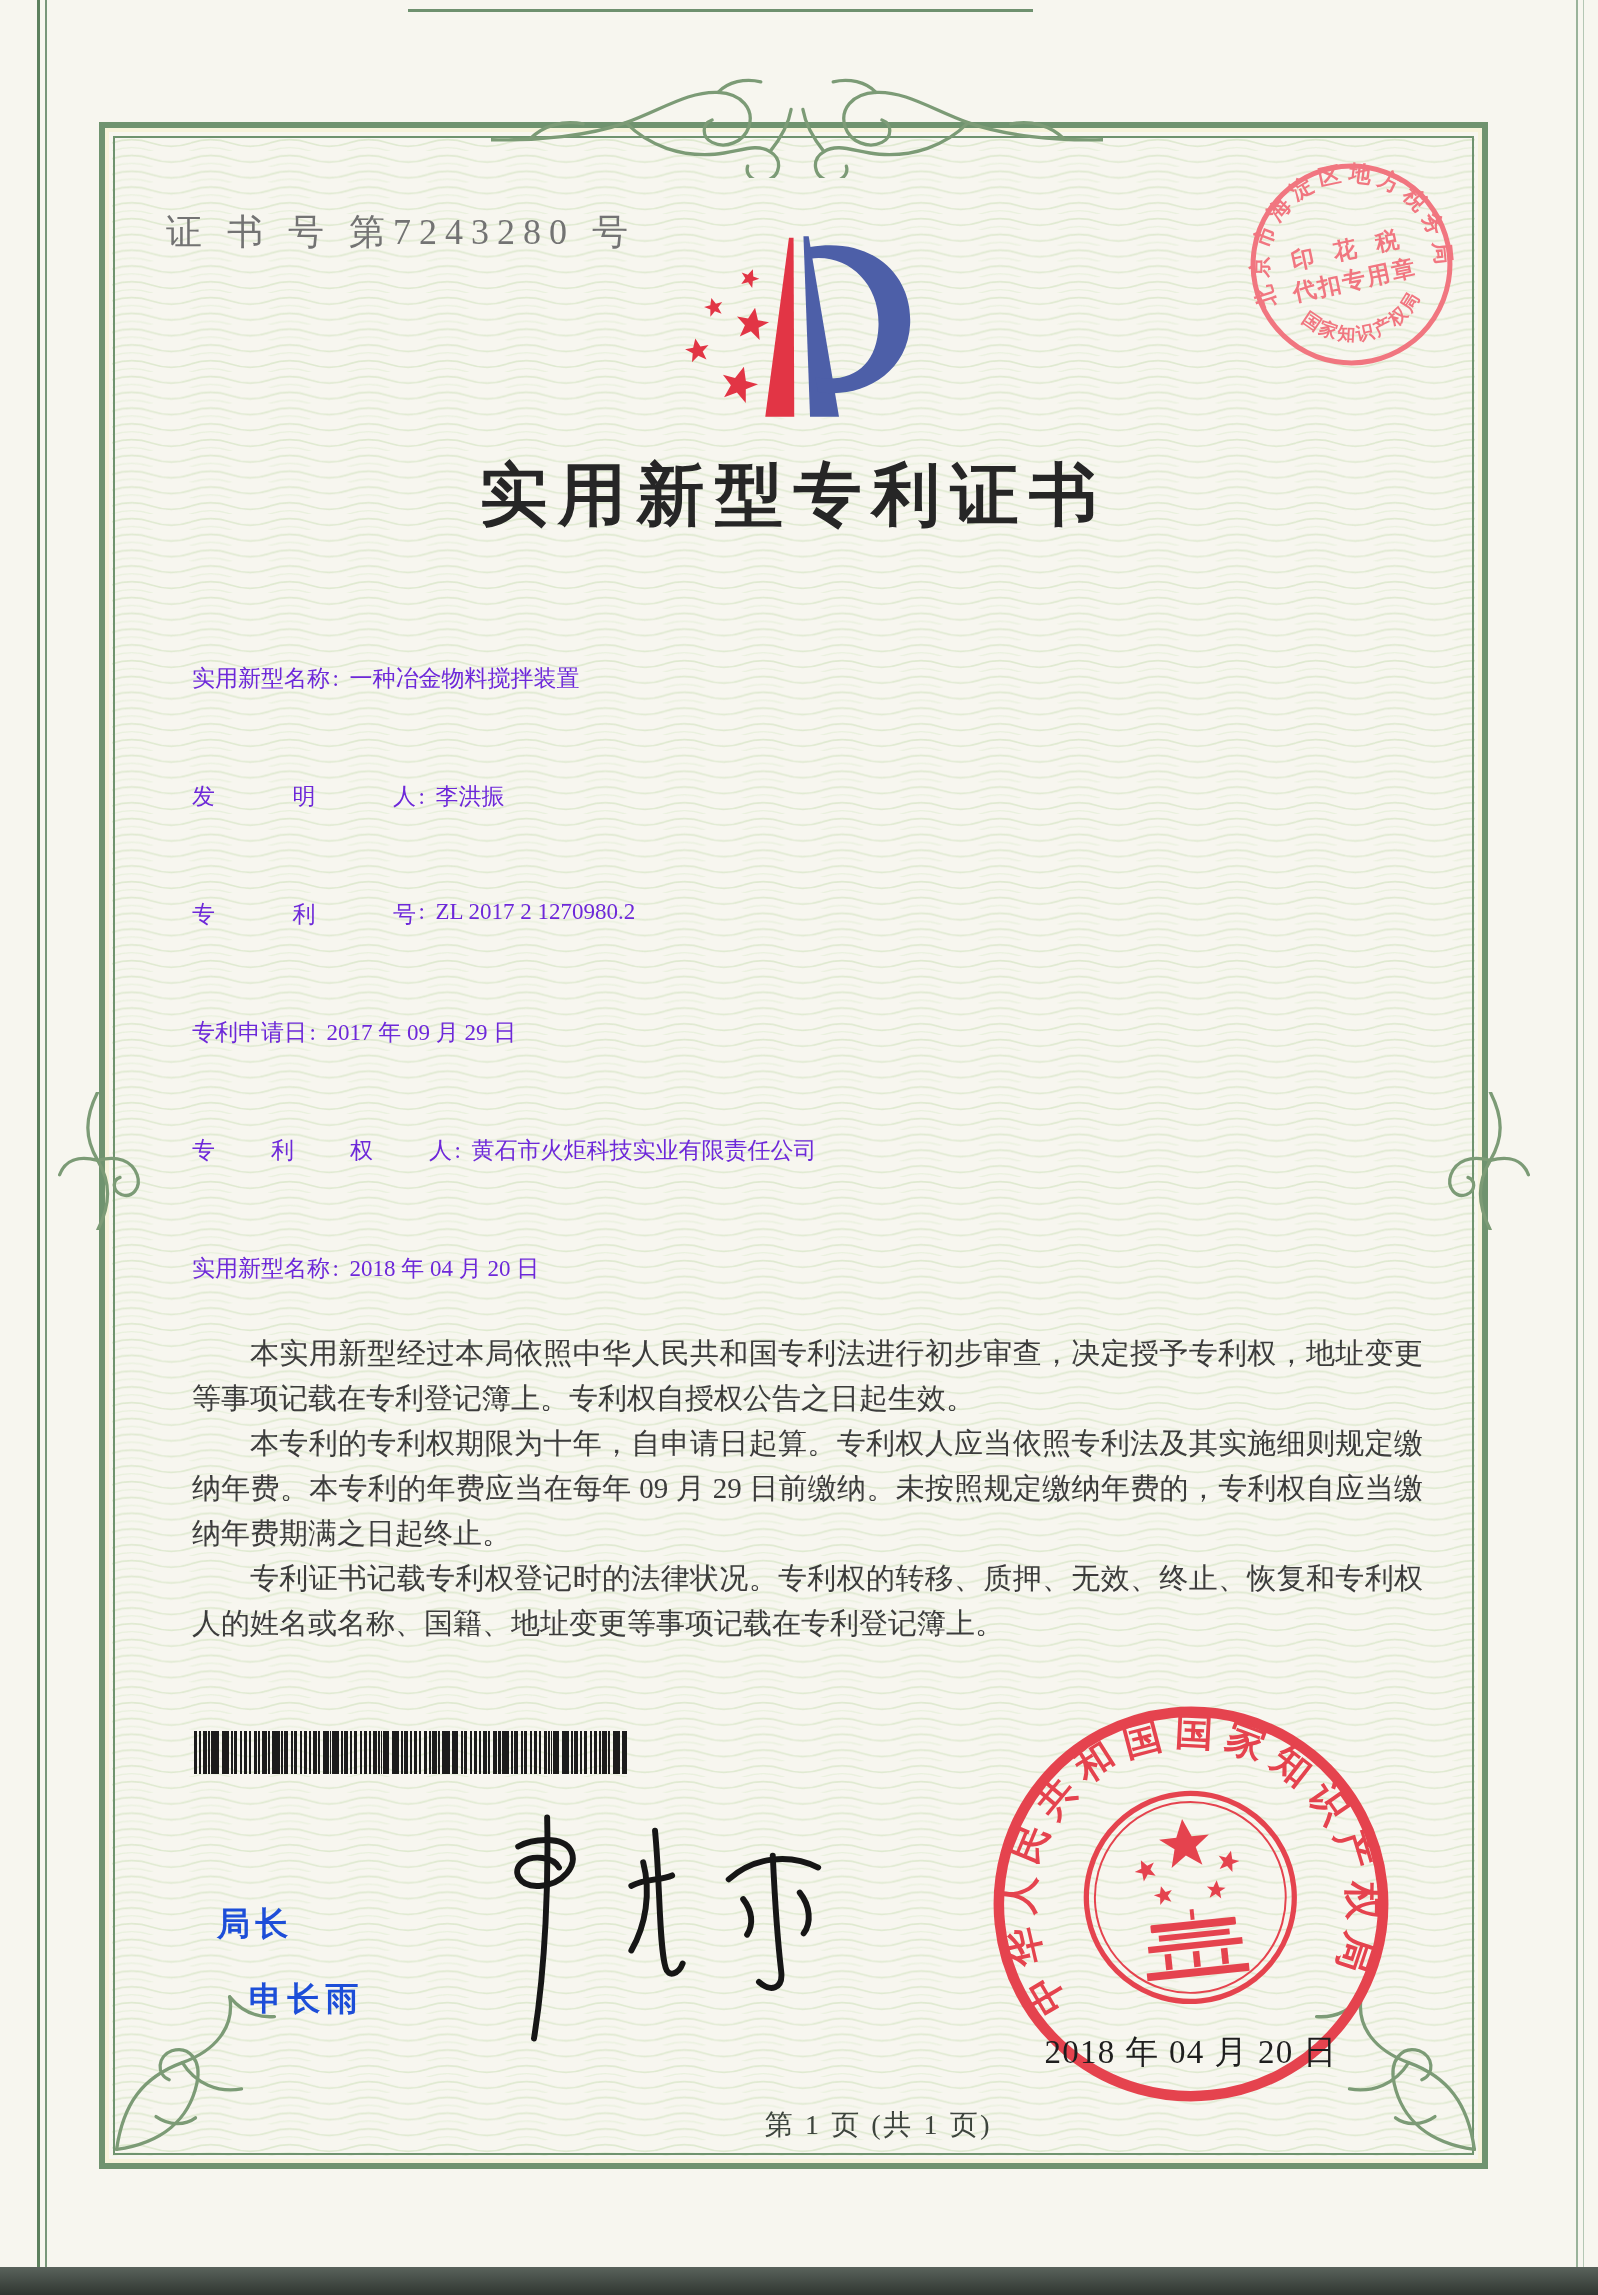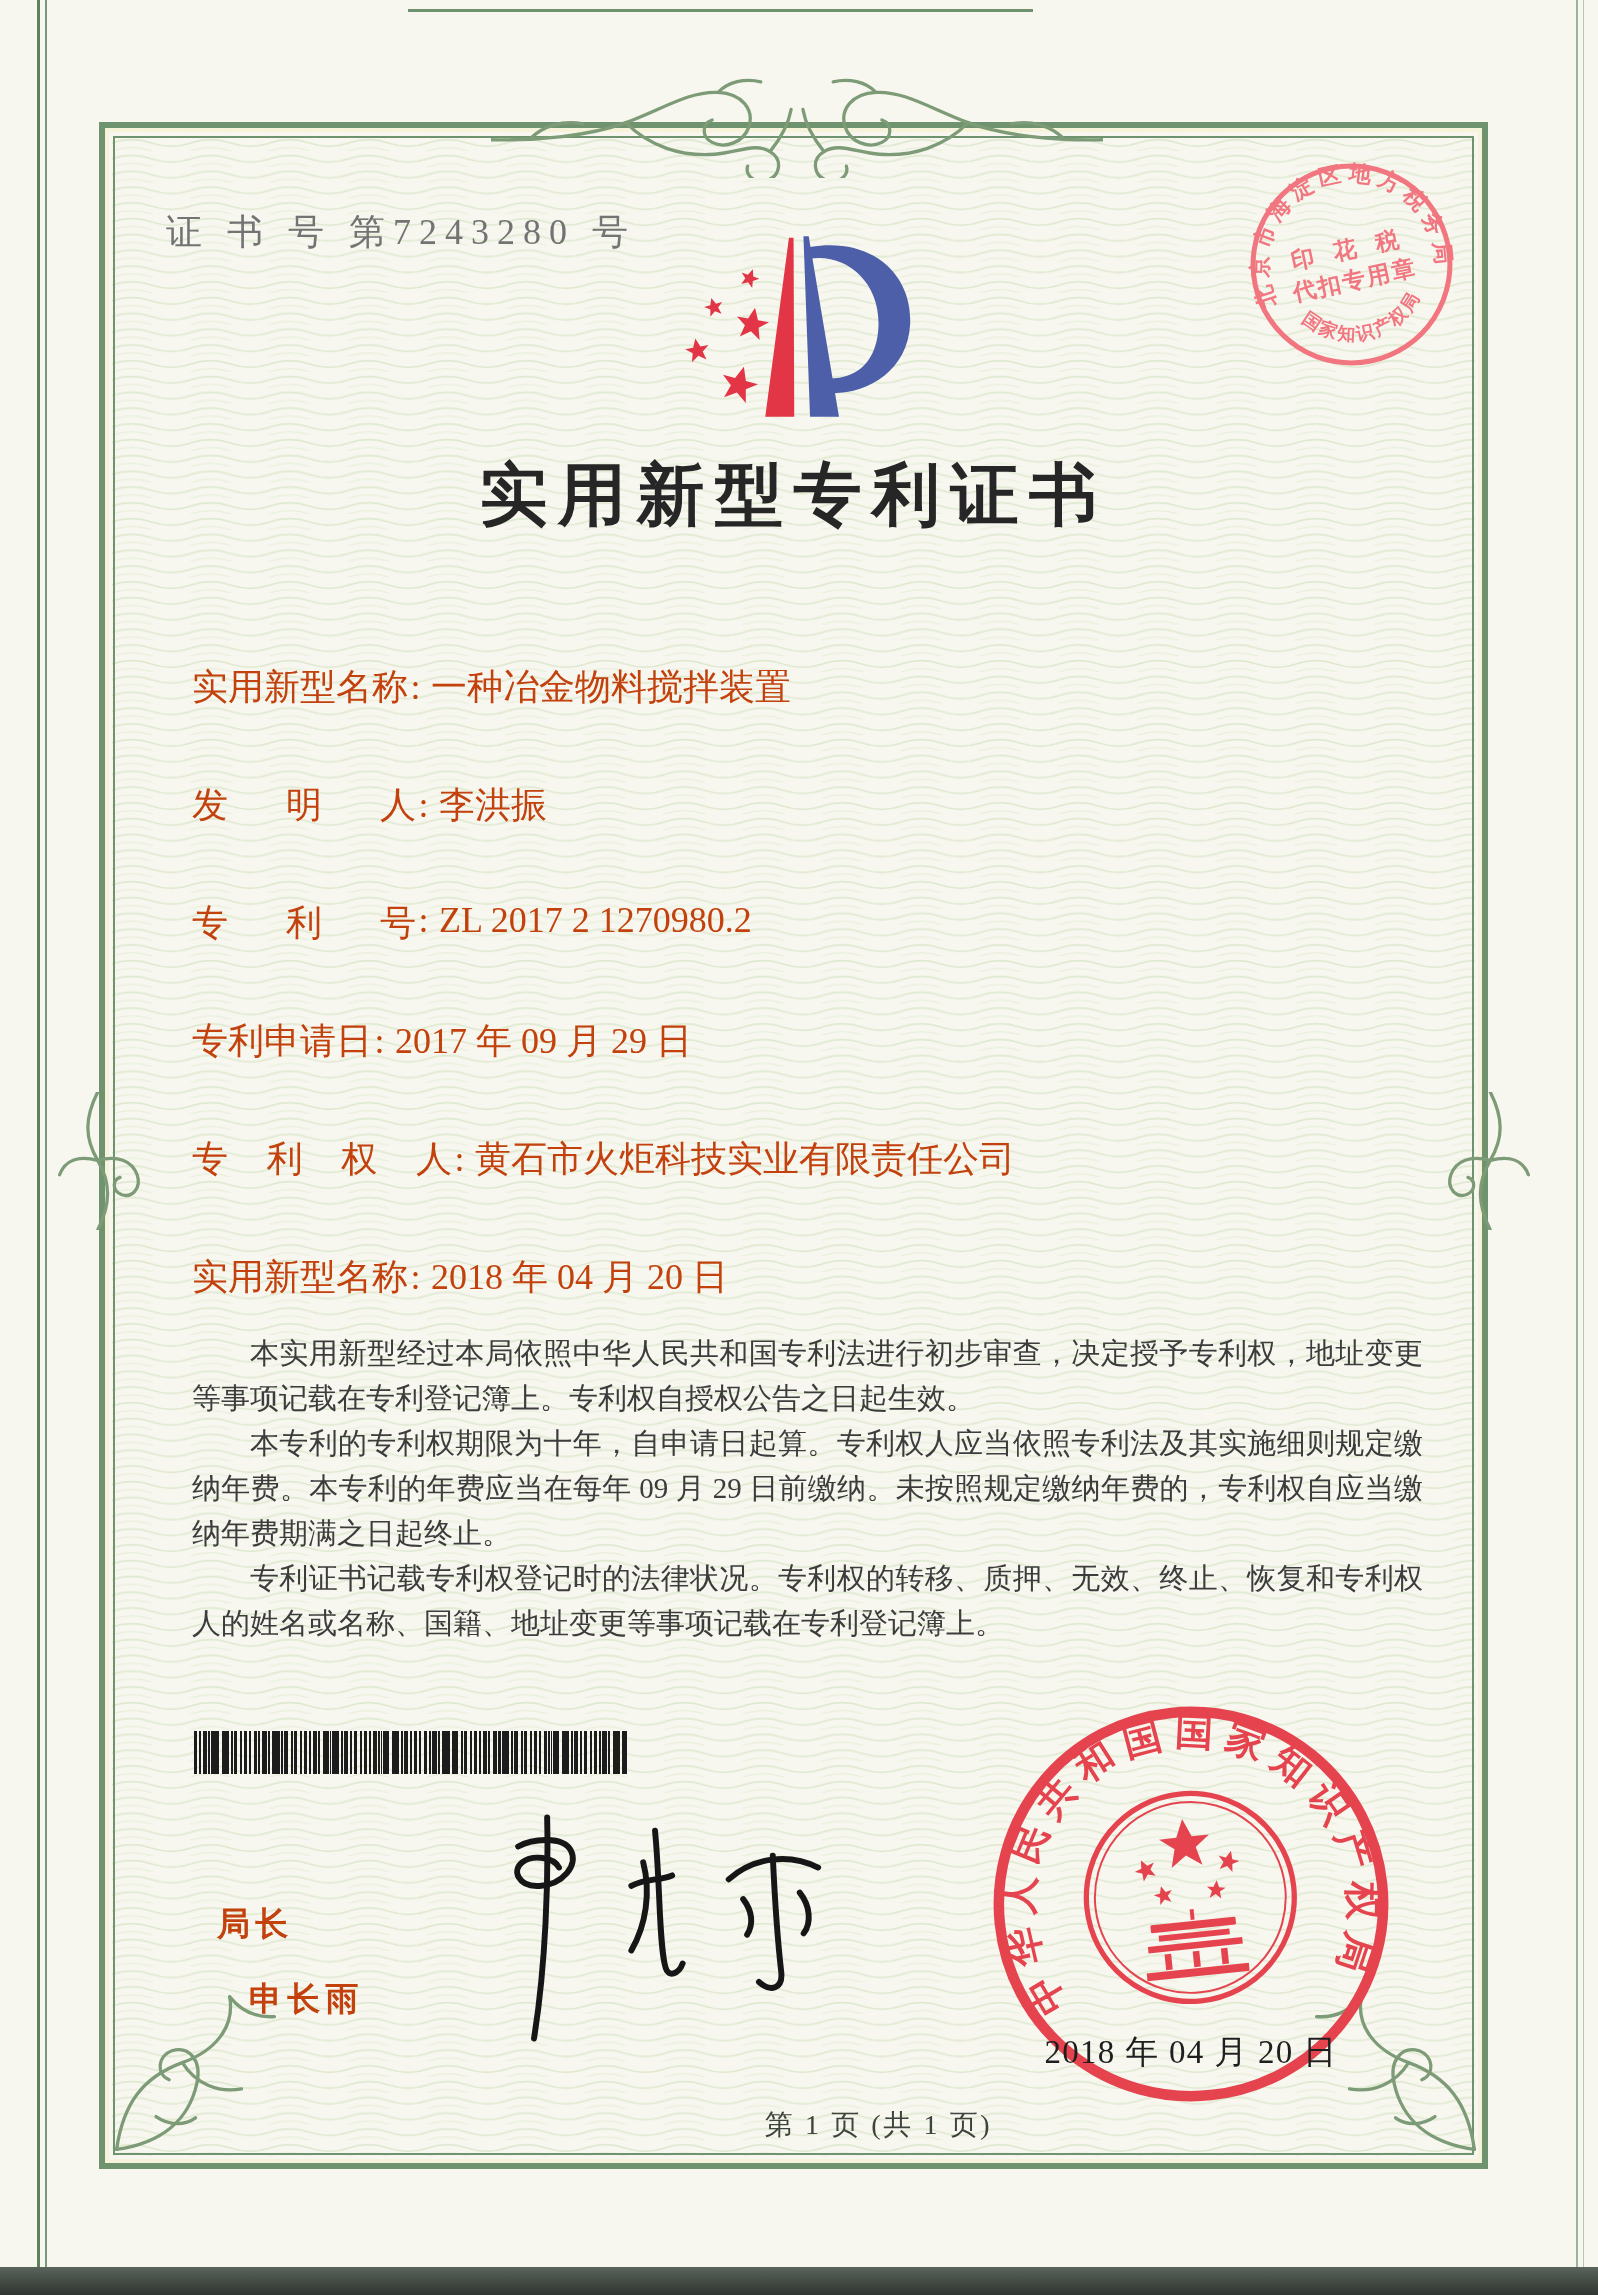--- a/index.html
+++ b/index.html
@@ -28,39 +28,39 @@
   .orn-corner-br{left:1310px;top:1985px;}
   .orn-corner-bl{left:110px;top:1985px;}
   .orn-side-l{left:58px;top:1092px;}
   .orn-side-r{left:1444px;top:1092px;}
 
   .cert-no{position:absolute;left:166px;top:208px;font-size:36px;letter-spacing:8px;color:#737373;}
   .logo{position:absolute;left:681px;top:235px;}
   .title{position:absolute;left:99px;width:1389px;top:450px;text-align:center;
     font-size:68px;font-weight:700;letter-spacing:10.5px;color:#262626;}
 
-  .fields{position:absolute;left:192px;top:663px;font-size:36px;color:#c2410c;}
+  .fields{position:absolute;left:192px;top:663px;font-size:23px;color:#6d28d9;}
   .frow{height:42px;margin-bottom:76px;white-space:nowrap;}
   .flabel{display:inline-block;text-align:justify;text-align-last:justify;vertical-align:top;}
   .flabel.w3{width:224px;}
   .flabel.w4{width:260px;}
   .fcolon{margin:0 10.5px 0 2.6px;}
 
   .body-text{position:absolute;left:192px;top:1331px;width:1231px;font-size:29px;
     line-height:45px;text-align:justify;color:#3c3c3c;}
   .body-text p{margin:0;text-indent:58px;}
 
   .barcode{position:absolute;left:194px;top:1731px;width:433px;height:43px;
     background:
       repeating-linear-gradient(90deg,#1c1c1c 0 2px,rgba(0,0,0,0) 2px 4.6px),
       repeating-linear-gradient(90deg,#1c1c1c 0 2.6px,rgba(0,0,0,0) 2.6px 10px),
       repeating-linear-gradient(90deg,#1c1c1c 0 1.3px,rgba(0,0,0,0) 1.3px 17px);}
 
   .director{position:absolute;left:217px;top:1902px;font-family:"Liberation Sans","DejaVu Sans",sans-serif;
-    font-weight:700;font-size:33px;color:#c2410c;letter-spacing:5.3px;}
+    font-weight:700;font-size:33px;color:#1d4ed8;letter-spacing:5.3px;}
   .director .name{margin-top:30px;margin-left:32px;}
   .signature{position:absolute;left:434px;top:1807px;}
 
   .seal{position:absolute;left:987px;top:1700px;transform:rotate(-6deg);}
   .seal-date{position:absolute;left:987px;top:2030px;width:408px;text-align:center;
     font-size:33px;color:#1e1e1e;letter-spacing:1.3px;z-index:6;}
   .stamp{position:absolute;left:1243px;top:156px;transform:rotate(-12deg);opacity:.95;}
 
   .footer{position:absolute;left:99px;width:1559px;top:2106px;text-align:center;
     font-size:28px;color:#3d443d;letter-spacing:2.6px;}

